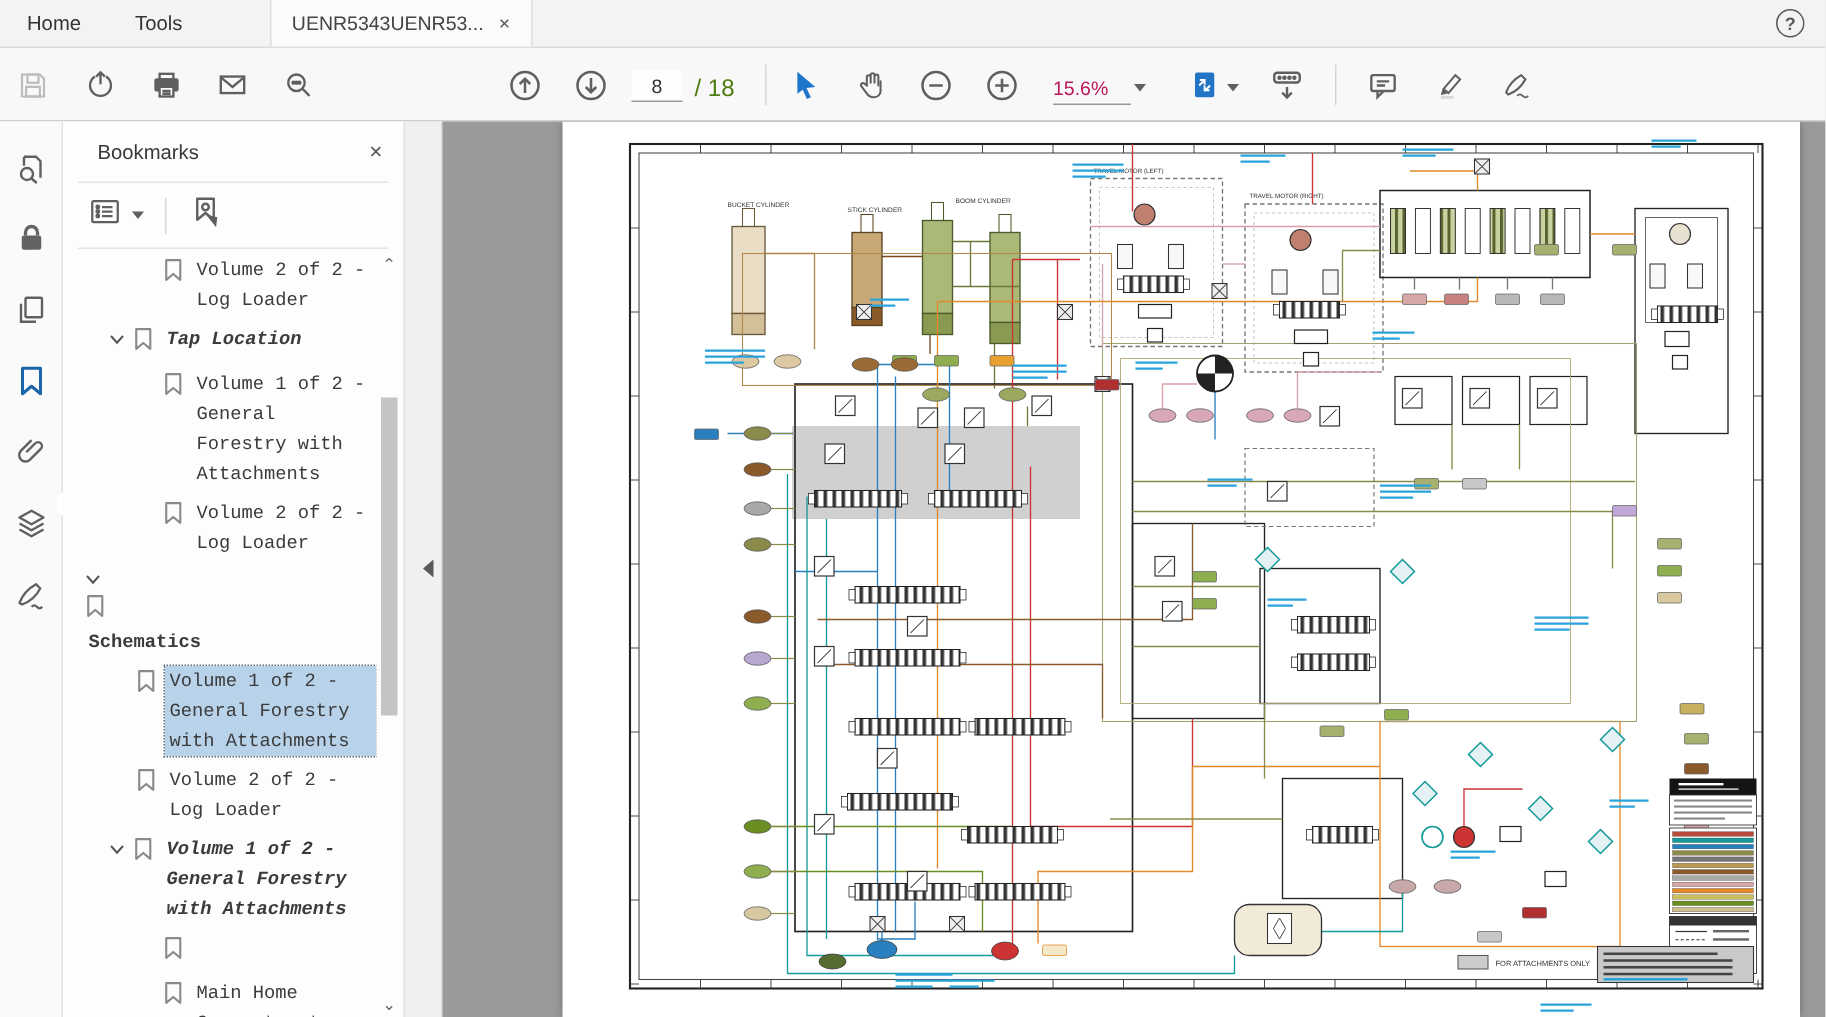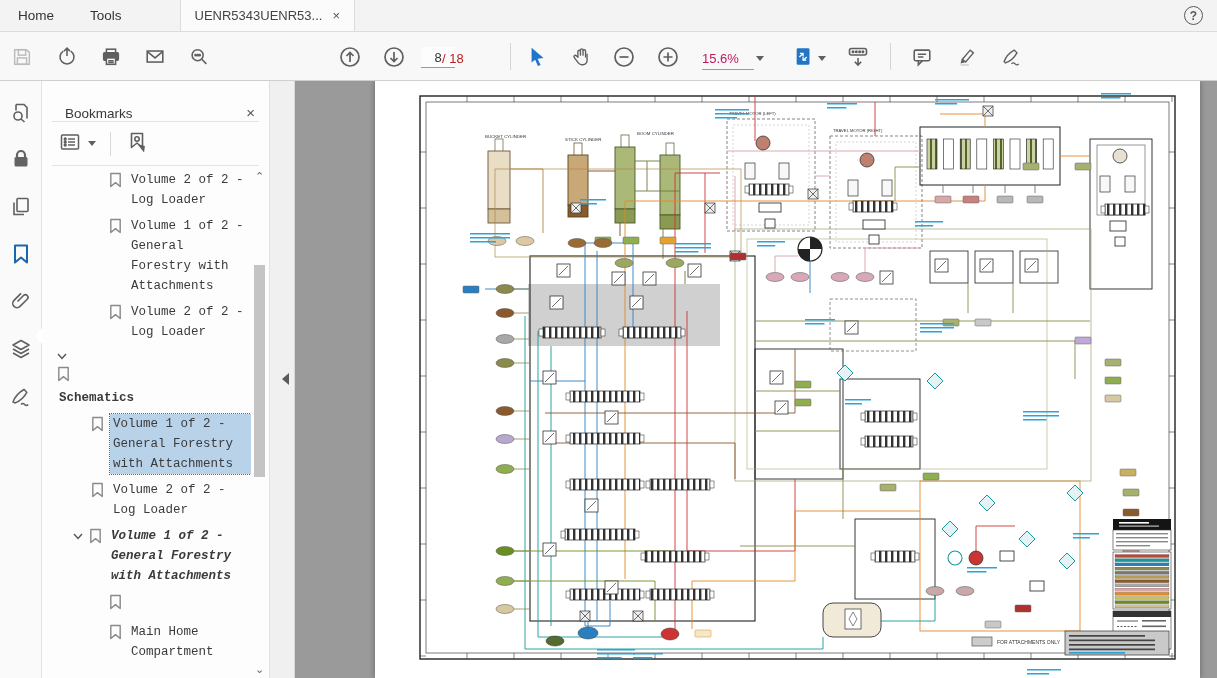--- a/index.html
+++ b/index.html
@@ -22,36 +22,36 @@
 
   
   .toolbar { position:absolute; left:0; top:32px; width:100%; height:49px;
     background:#f8f8f8; border-bottom:1px solid #cfcfcf; }
   .tb { position:absolute; top:13px; width:24px; height:24px; display:flex; align-items:center; justify-content:center; }
   .tb svg { display:block; }
   .tb-sep { position:absolute; top:11px; width:1px; height:27px; background:#d4d4d4; }
   .page-input { position:absolute; left:421px; top:15px; width:34px; height:21px;
     border:none; border-bottom:1px solid #9a9a9a; background:#fdfdfd; text-align:center;
     font-size:13px; color:#333; font-family:inherit; }
-  .page-total { position:absolute; left:442px; top:19px; font-size:13px; color:#b91c1c; }
+  .page-total { position:absolute; left:463px; top:19px; font-size:16px; color:#4d7c0f; }
   .zoom-val { position:absolute; left:702px; top:19px; width:52px; font-size:13px; color:#be185d;
     border-bottom:1px solid #9a9a9a; padding-bottom:3px; text-align:left; }
   .caret { position:absolute; top:24px; width:0; height:0; border-left:4px solid transparent;
     border-right:4px solid transparent; border-top:5px solid #5f5f5f; }
 
   
   .body { position:absolute; left:0; top:81px; width:100%; height:597px; display:flex; }
 
   .rail { width:42px; background:#fafafa; border-right:1px solid #e2e2e2; position:relative; }
   .rail-ic { position:absolute; left:9px; width:24px; height:24px; }
   .rail-notch { position:absolute; right:-1px; top:247px; width:0; height:0;
     border-top:8px solid transparent; border-bottom:8px solid transparent; border-right:7px solid #fff; }
 
   .panel { width:228px; background:#fdfdfd; position:relative; border-right:1px solid #e0e0e0; }
-  .panel-header { height:40px; display:flex; align-items:flex-end; padding:0 14px 0 23px; }
+  .panel-header { height:40px; display:flex; align-items:center; padding:0 14px 0 23px; }
   .panel-title { font-size:13.5px; color:#383838; }
   .panel-close { margin-left:auto; font-size:15px; color:#555; }
   .p-div { height:1px; background:#e3e3e3; margin:0 10px; }
   .opts-row { height:43px; display:flex; align-items:center; padding-left:16px; gap:6px; }
   .opts-sep { width:1px; height:24px; background:#d8d8d8; margin:0 8px; }
 
   .tree { position:absolute; left:0; top:86px; bottom:0; right:18px; overflow:hidden;font-family:Liberation Mono, monospace; }
   .bm-row { display:flex; align-items:flex-start; padding:3px 0; }
   .bm-row.l1 { padding-left:14px;flex-direction:column; } .bm-row.l2 { padding-left:30px; } .bm-row.l3 { padding-left:48px; }
   .bm-chev { width:16px; height:20px; flex:0 0 16px; display:flex; align-items:center; }
@@ -288,20 +288,31 @@
         </span>
       </div>
       <div class="p-div"></div>
       <div class="tree">
           <div class="bm-row l3">
             <span class="bm-sp"></span>
             <span class="bm-ic"><svg width="15" height="18" viewBox="0 0 16 18">
                 <path d="M3 2 h10 v14 l-5 -4.2 L3 16 Z" fill="none" stroke="#8a8a8a" stroke-width="1.5" stroke-linejoin="round"></path>
               </svg></span>
             <span class="bm-label">Volume 2 of 2 - Log Loader</span>
+          </div>
+          <div class="bm-row l2">
+            <span class="bm-chev">
+              <svg width="12" height="12" viewBox="0 0 12 12">
+                <polyline points="2,4 6,8.5 10,4" fill="none" stroke="#555" stroke-width="1.4"></polyline>
+              </svg>
+            </span>
+            <span class="bm-ic"><svg width="15" height="18" viewBox="0 0 16 18">
+                <path d="M3 2 h10 v14 l-5 -4.2 L3 16 Z" fill="none" stroke="#8a8a8a" stroke-width="1.5" stroke-linejoin="round"></path>
+              </svg></span>
+            <span class="bm-label b i">Tap Location</span>
           </div>
           <div class="bm-row l3">
             <span class="bm-sp"></span>
             <span class="bm-ic"><svg width="15" height="18" viewBox="0 0 16 18">
                 <path d="M3 2 h10 v14 l-5 -4.2 L3 16 Z" fill="none" stroke="#8a8a8a" stroke-width="1.5" stroke-linejoin="round"></path>
               </svg></span>
             <span class="bm-label">Volume 1 of 2 - General Forestry with Attachments</span>
           </div>
           <div class="bm-row l3">
             <span class="bm-sp"></span>

